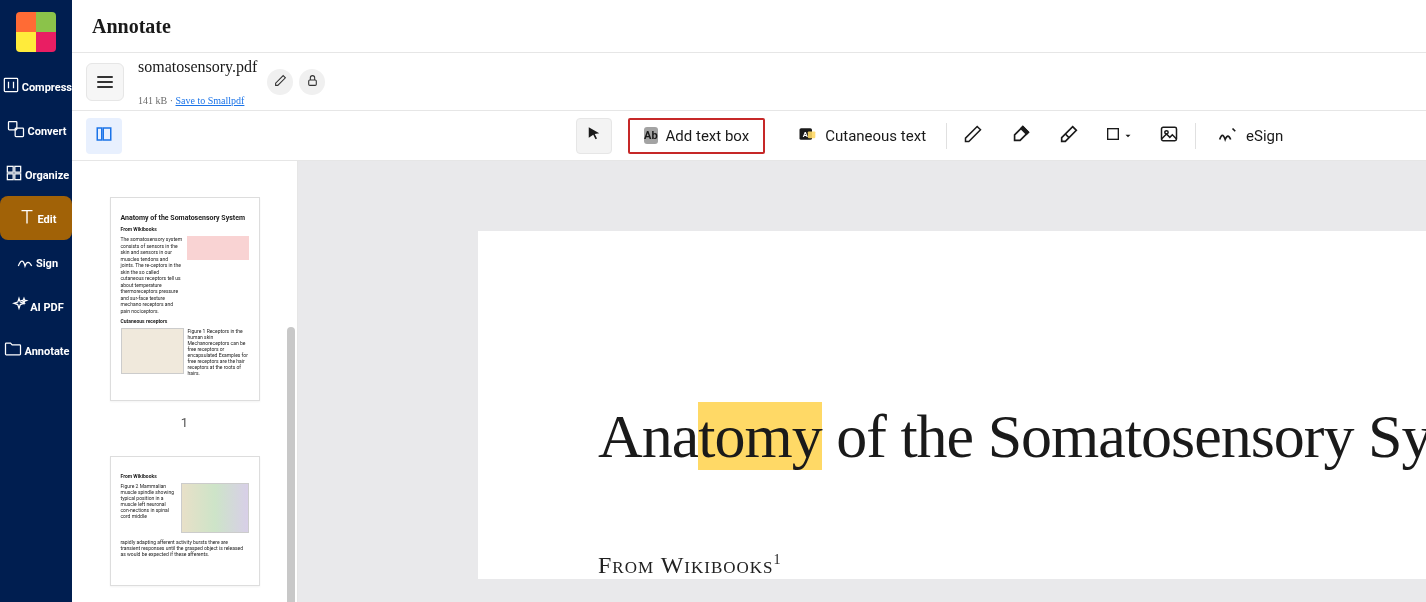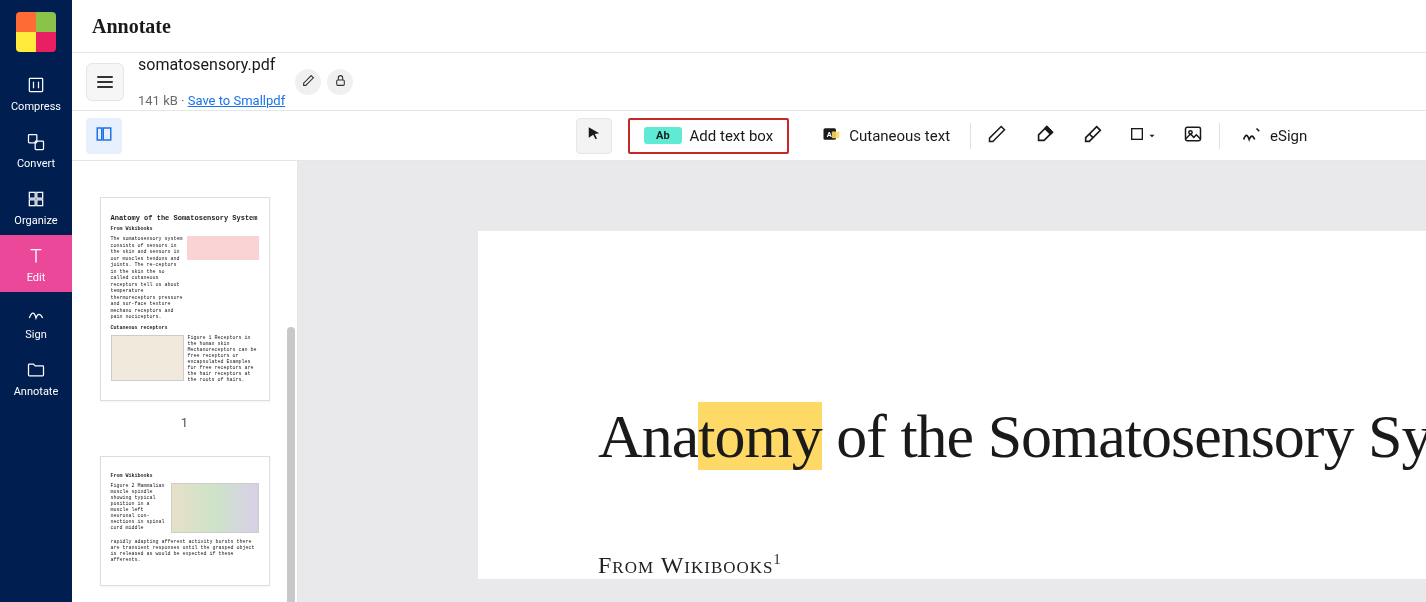--- a/index.html
+++ b/index.html
@@ -2,58 +2,58 @@
 <html><head>
 <meta charset="utf-8">
 <style>
   * { box-sizing: border-box; margin: 0; padding: 0; }
   body { font-family: -apple-system, BlinkMacSystemFont, "Segoe UI", Roboto, Arial, sans-serif; width: 1426px; height: 602px; overflow: hidden; display: flex; background: #fff; }
   
   
   .sidebar { width: 72px; height: 100%; background: #001e50; display: flex; flex-direction: column; align-items: center; padding-top: 4px; }
   .logo { width: 40px; height: 40px; margin: 8px 0 12px; display: grid; grid-template-columns: 1fr 1fr; grid-template-rows: 1fr 1fr; border-radius: 4px; overflow: hidden; }
   .logo-q { }
-  .sb-item { width: 72px; display: flex; flex-direction: column; align-items: center; justify-content: center; padding: 10px 0 8px; color: #fff; font-size: 11px; cursor: pointer; }
-  .sb-item.active { background: #ec4899; }
+  .sb-item { width: 72px; display: flex; flex-direction: row; align-items: center; justify-content: center; padding: 10px 0 8px; color: #fff; font-size: 11px; cursor: pointer; font-weight: bold; }
+  .sb-item.active { background: #a16207; border-radius: 8px; }
   .sb-ico { width: 22px; height: 22px; margin-bottom: 4px; display: flex; align-items: center; justify-content: center; }
   .sb-ico svg { stroke: #fff; fill: none; stroke-width: 1.5; }
   
   
   .main { flex: 1; display: flex; flex-direction: column; height: 100%; }
   
   
   .titlebar { height: 53px; display: flex; align-items: center; padding: 0 20px; border-bottom: 1px solid #e6e6e6; }
   .page-title { font-size: 20px; font-weight: 700; color: #1a1a1a; font-family: Liberation Serif, serif; }
   
   
   .fileinfo { height: 58px; display: flex; align-items: center; padding: 0 18px 0 14px; border-bottom: 1px solid #e6e6e6; }
   .hamburger { width: 38px; height: 38px; border: 1px solid #e6e6e6; border-radius: 6px; display:flex;align-items:center;justify-content:center; margin-right: 14px; background:#f6f6f6; }
   .ham-lines { width: 16px; }
   .ham-lines div { height:2px;background:#333;margin:3px 0;border-radius:2px; }
-  .file-meta { display:flex; flex-direction:column; }
+  .file-meta { display:flex; flex-direction:column;font-family:Liberation Serif, serif; }
   .filename { font-size: 16px; color: #1a1a1a; }
-  .file-sub { font-size: 13px; color: #6b6b6b; margin-top: 19px; }
+  .file-sub { font-size: 10px; color: #6b6b6b; margin-top: 19px; }
   .file-sub a { color:#1a73e8; text-decoration: underline; cursor:pointer; }
   .file-icons { display:flex; align-items:center; margin-left: 10px; gap:6px; }
   .file-icons .circ { width:26px;height:26px;border-radius:50%;background:#f0f0f0;display:flex;align-items:center;justify-content:center; }
   
   
   .toolbar { height: 50px; display:flex; align-items:center; padding: 0 14px; border-bottom:1px solid #e6e6e6; }
   .tb-btn { display:flex; align-items:center; gap:8px; padding: 7px 12px; border-radius:4px; font-size:15px; color:#1a1a1a; cursor:pointer; }
   .tb-icobtn { width:36px;height:36px;border-radius:4px;display:flex;align-items:center;justify-content:center;cursor:pointer; }
   .tb-sep { width:1px;height:26px;background:#e0e0e0;margin:0 8px; }
   .tb-cursor-box { background:#f3f3f3; border:1px solid #e6e6e6; }
   .thumbs-toggle { width:36px;height:36px;border-radius:4px;background:#e8f0fe;display:flex;align-items:center;justify-content:center; }
   .red-outline { border:2px solid #c62828; border-radius:2px; }
-  .ab-badge { background:#5eead4; color:#1a1a1a; font-weight:700; font-size:11px; padding:2px 12px; border-radius:3px; }
+  .ab-badge { background:#a3a3a3; color:#1a1a1a; font-weight:700; font-size:11px; padding:2px 0; border-radius:3px; }
   
   
   .workspace { flex:1; display:flex; overflow:hidden; }
   .thumbs-panel { width:226px; background:#fff; border-right:1px solid #e6e6e6; overflow-y:auto; padding: 36px 20px 0; position:relative; }
-  .thumb { width:170px; border:1px solid #ddd; box-shadow:0 1px 2px rgba(0,0,0,0.05); margin:0 auto 14px; background:#fff; padding:16px 10px 10px; font-size:5px; color:#222; position:relative;font-family:Liberation Mono, monospace; }
+  .thumb { width:150px; border:1px solid #ddd; box-shadow:0 1px 2px rgba(0,0,0,0.05); margin:0 auto 14px; background:#fff; padding:16px 10px 10px; font-size:5px; color:#222; position:relative; }
   .thumb .tt-title { font-size:7px; font-weight:700; margin-bottom:4px; }
   .thumb .tt-sub { font-size:5px; font-weight:700; margin-bottom:4px; }
   .thumb-col2 { display:flex; gap:4px; margin-top:2px; }
   .thumb-note { background:#f9d3d3; flex:1; height:24px; }
   .thumb-img { flex:1; height:46px; background:#f0e9dc; border:1px solid #ccc; }
   .thumb-num { text-align:center; font-size:13px; color:#555; margin:14px 0 26px; }
   .thumb2 .timg { height:50px; background:linear-gradient(90deg,#e8e0c8,#cde4c8,#d8cfe8); border:1px solid #ccc; margin-bottom:4px; }
   
   .canvas { flex:1; background:#e9e9eb; overflow:auto; }
   .page { margin:70px 0 0 180px; background:#fff; width:1400px; padding: 170px 0 0 120px; }
@@ -114,20 +114,29 @@
     <span class="sb-ico">
         <svg width="20" height="20" viewBox="0 0 24 24">
           <path d="M4 18c3-8 6-8 8 0 2-6 5-6 8 0"></path>
         </svg>
       </span>
     <span>Sign</span>
   </div>
   <div class="sb-item">
     <span class="sb-ico">
         <svg width="20" height="20" viewBox="0 0 24 24">
+          <path d="M12 4l1.5 4.5L18 10l-4.5 1.5L12 16l-1.5-4.5L6 10l4.5-1.5z"></path>
+          <path d="M18 4l.7 2L21 6.7l-2.3.7L18 10l-.7-2.3L15 6.7l2.3-.7z"></path>
+        </svg>
+      </span>
+    <span>AI PDF</span>
+  </div>
+  <div class="sb-item">
+    <span class="sb-ico">
+        <svg width="20" height="20" viewBox="0 0 24 24">
           <path d="M3 6a1 1 0 011-1h5l2 2h9a1 1 0 011 1v10a1 1 0 01-1 1H4a1 1 0 01-1-1z"></path>
         </svg>
       </span>
     <span>Annotate</span>
   </div>
 </div>
 
 <div class="main">
   <div class="titlebar">
     <div class="page-title">Annotate</div>

